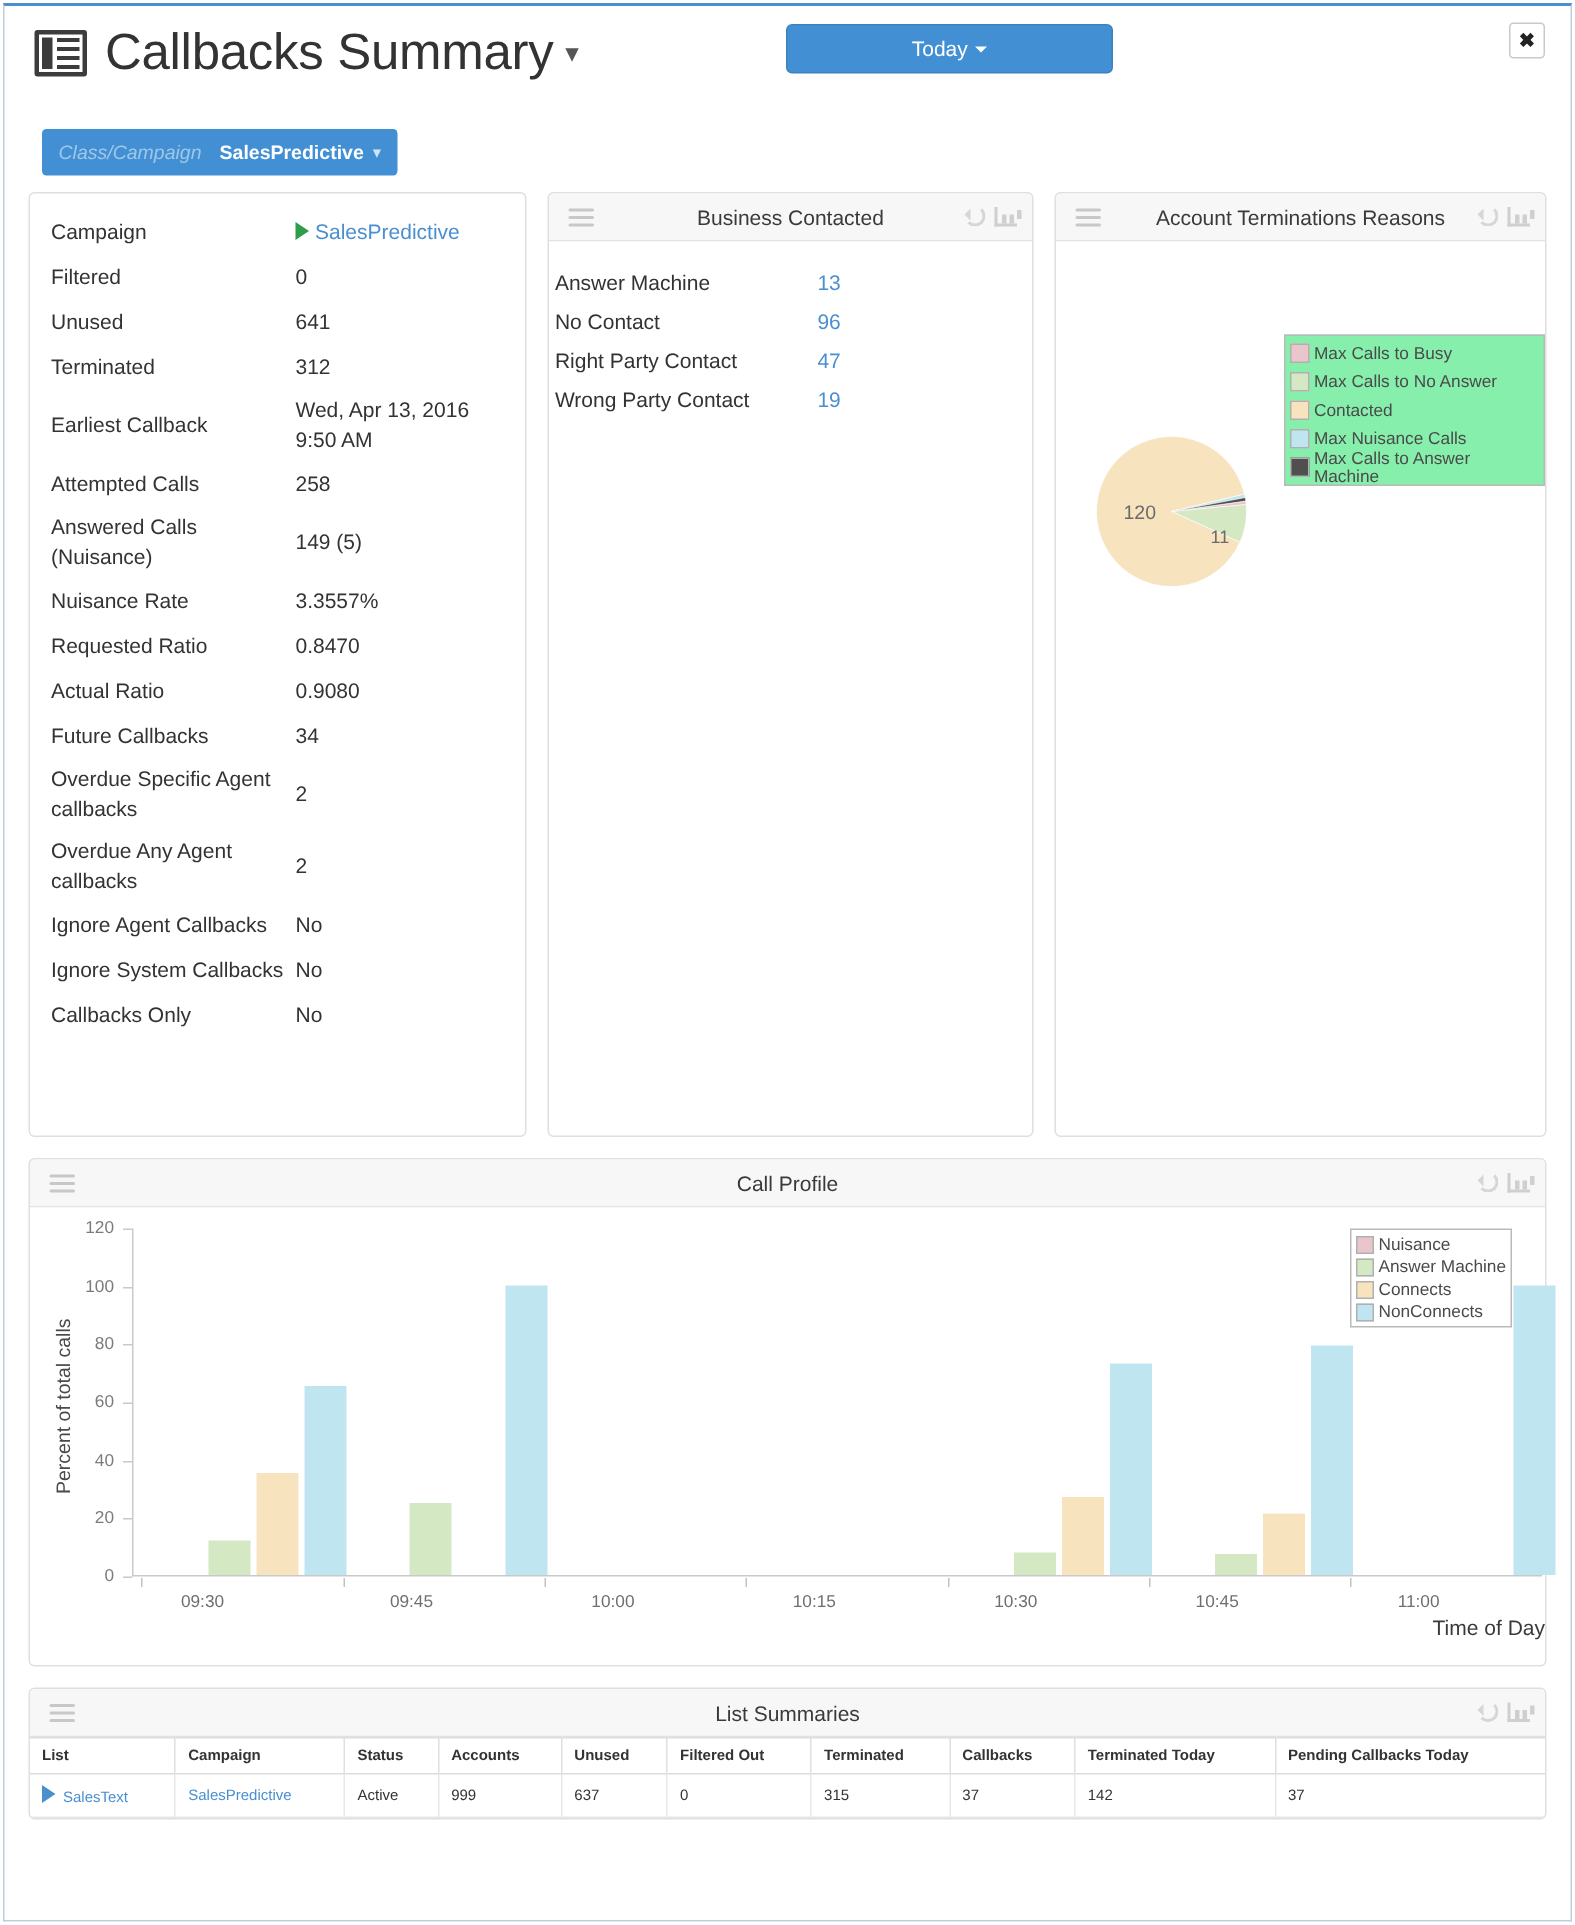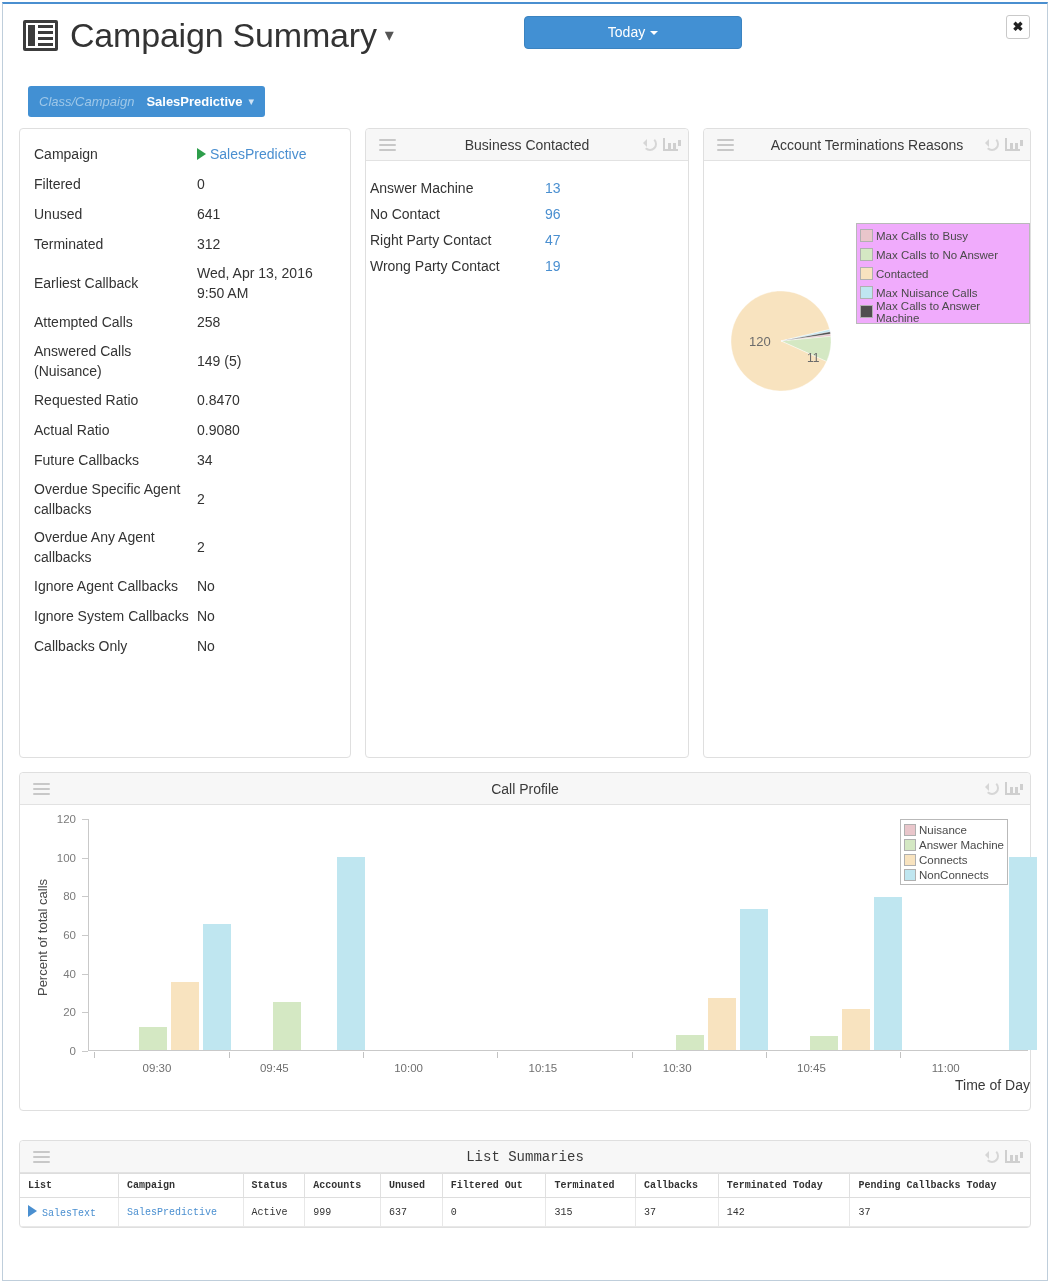--- a/index.html
+++ b/index.html
@@ -237,21 +237,21 @@
     padding: 5px 10px 5px 4px;
   }
   .bo-key { width: 175px; }
   .bo-val { color: #4a8fd0; }
   
   .pie-body { position: relative; height: 596px; }
   .pie-legend {
     position: absolute;
     left: 152px; top: 62px;
     border: 1px solid #b9b9b9;
-    background: #f0abfc;
+    background: #86efac;
     padding: 2px 3px;
   }
   .pie-legend .lg-item {
     display: flex; align-items: center;
     font-size: 11.5px;
     color: #4a4a4a;
     height: 19px;
   }
   .pie-legend .sw {
     width: 13px; height: 13px;
@@ -366,21 +366,21 @@
   table.summ th:last-child, table.summ td:last-child { border-right: none; }
 </style>
 </head>
 <body>
 
 <div class="page">
 
   <div class="topbar">
     <div class="title-wrap">
       <div class="title-icon"></div>
-      <div class="page-title">Campaign Summary</div>
+      <div class="page-title">Callbacks Summary</div>
       <div class="title-caret">▾</div>
     </div>
 
     <div class="today-btn">
       <span>Today</span><span class="caret"></span>
     </div>
 
     <div class="close-btn">✖</div>
   </div>
 
@@ -414,20 +414,24 @@
             <div class="kv-key">Earliest Callback</div>
             <div class="kv-val">Wed, Apr 13, 2016 9:50 AM</div>
           </div>
           <div class="kv-row">
             <div class="kv-key">Attempted Calls</div>
             <div class="kv-val">258</div>
           </div>
           <div class="kv-row">
             <div class="kv-key">Answered Calls (Nuisance)</div>
             <div class="kv-val">149 (5)</div>
+          </div>
+          <div class="kv-row">
+            <div class="kv-key">Nuisance Rate</div>
+            <div class="kv-val">3.3557%</div>
           </div>
           <div class="kv-row">
             <div class="kv-key">Requested Ratio</div>
             <div class="kv-val">0.8470</div>
           </div>
           <div class="kv-row">
             <div class="kv-key">Actual Ratio</div>
             <div class="kv-val">0.9080</div>
           </div>
           <div class="kv-row">
@@ -566,21 +570,21 @@
             <div style="position: absolute; left: 62px; width: 6px; height: 1px; background: rgb(201, 201, 201); top: 130px;"></div>
             <div class="ytick" style="top: 91.3333px; left: 16px;">80</div>
             <div style="position: absolute; left: 62px; width: 6px; height: 1px; background: rgb(201, 201, 201); top: 91.3333px;"></div>
             <div class="ytick" style="top: 52.6667px; left: 16px;">100</div>
             <div style="position: absolute; left: 62px; width: 6px; height: 1px; background: rgb(201, 201, 201); top: 52.6667px;"></div>
             <div class="ytick" style="top: 14px; left: 16px;">120</div>
             <div style="position: absolute; left: 62px; width: 6px; height: 1px; background: rgb(201, 201, 201); top: 14px;"></div>
           </div>
         <div class="plot" id="plot">
             <div class="xtick" style="left: 5.37143px;"></div>
-            <div class="xlabel" style="left: 68px;">09:30</div>
+            <div class="xlabel" style="left: 46px;">09:30</div>
             <div class="bar" style="width: 28px; height: 23.2px; background: rgb(212, 232, 195); left: 50px;"></div>
             <div class="bar" style="width: 28px; height: 67.6667px; background: rgb(248, 227, 191); left: 82px;"></div>
             <div class="bar" style="width: 28px; height: 125.667px; background: rgb(191, 230, 240); left: 114px;"></div>
             <div class="xtick" style="left: 139.657px;"></div>
             <div class="xlabel" style="left: 185.314px;">09:45</div>
             <div class="bar" style="width: 28px; height: 48.3333px; background: rgb(212, 232, 195); left: 184.286px;"></div>
             <div class="bar" style="width: 28px; height: 193.333px; background: rgb(191, 230, 240); left: 248.286px;"></div>
             <div class="xtick" style="left: 273.943px;"></div>
             <div class="xlabel" style="left: 319.6px;">10:00</div>
             <div class="xtick" style="left: 408.229px;"></div>
@@ -615,21 +619,21 @@
             <div class="lg-item">
               <span class="sw" style="background: rgb(191, 230, 240);"></span>
               <span>NonConnects</span>
             </div>
           </div>
         <div class="xaxis-title">Time of Day</div>
       </div>
     </div>
   </div>
 
-  <div class="row" style="margin-top:29px;font-family:Liberation Mono, monospace;">
+  <div class="row" style="margin-top:14px;">
     <div class="panel" style="width:1014px;">
       <div class="panel-head">
         <div class="burger">
             <i></i>
             <i></i>
             <i></i>
           </div>
         <div class="panel-title">List Summaries</div>
         <div class="head-tools">
           <div class="ico-refresh"></div>

